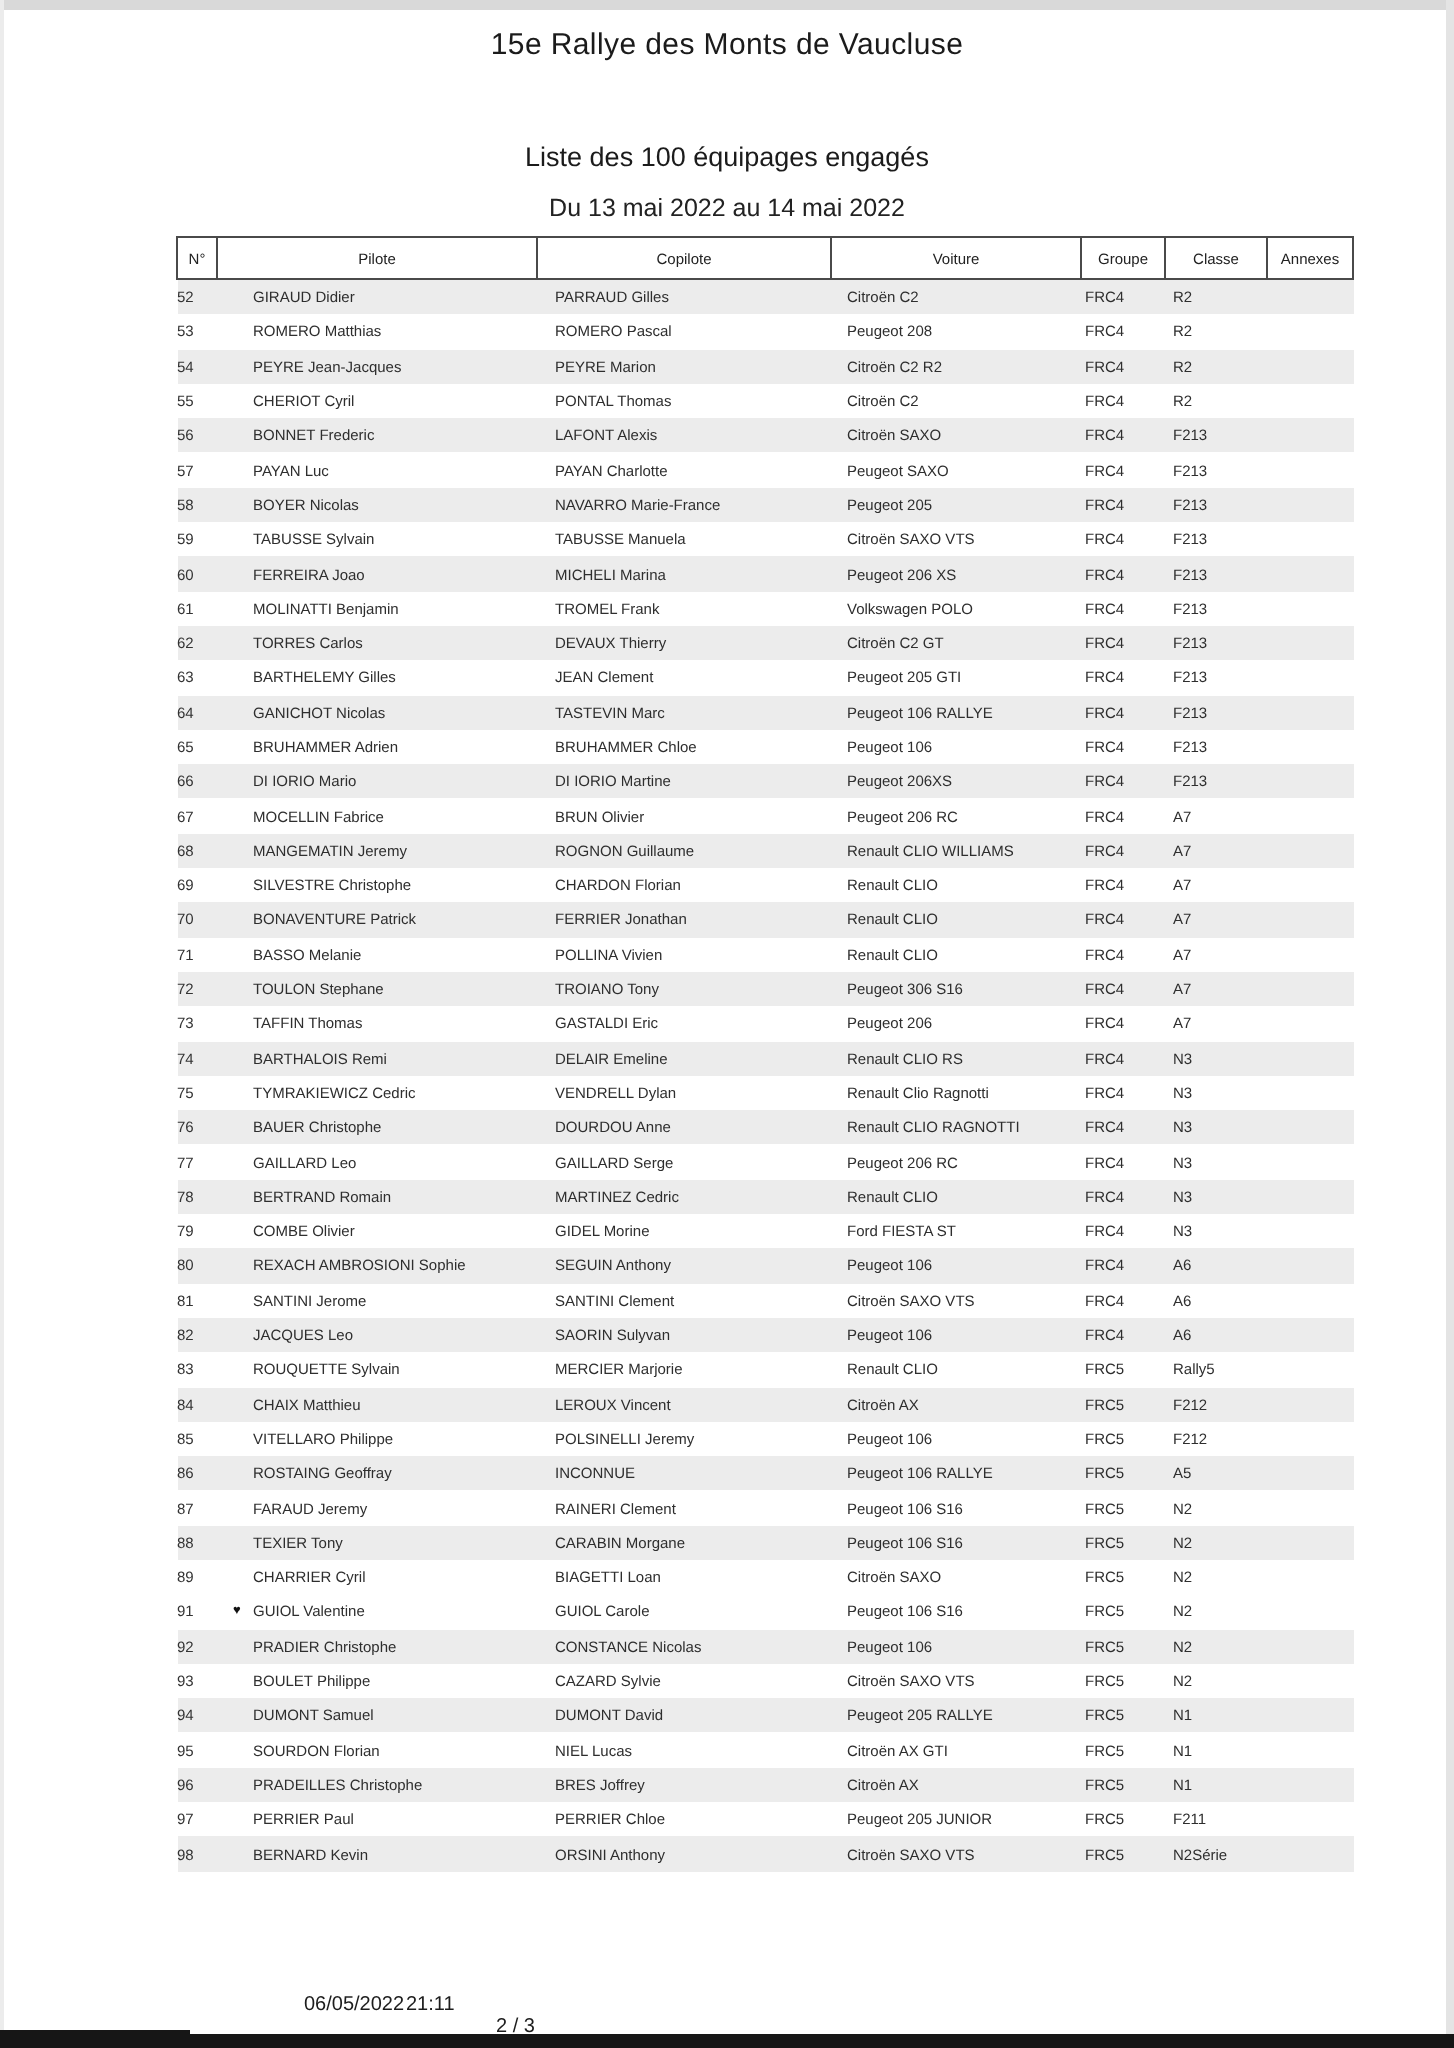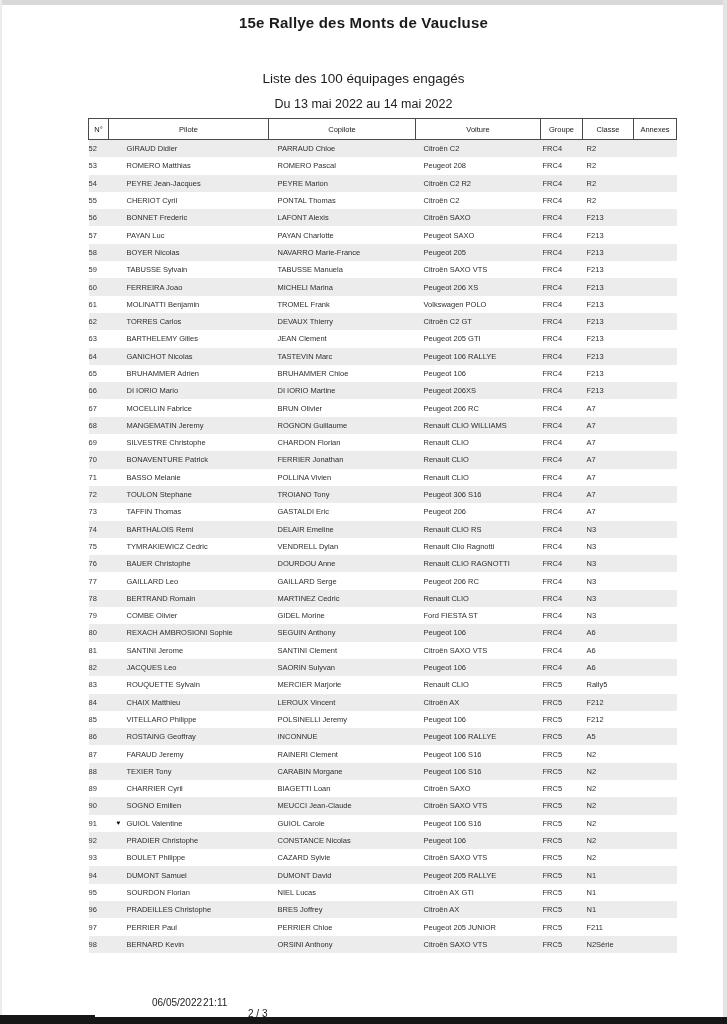--- a/index.html
+++ b/index.html
@@ -13,21 +13,21 @@
   }
   
   .scan-top { position: absolute; top: 0; left: 0; right: 0; height: 5px; background: #d9d9d9; }
   .scan-left { position: absolute; top: 0; left: 0; bottom: 0; width: 2px; background: #ececec; }
   .scan-right { position: absolute; top: 0; right: 0; bottom: 0; width: 4px; background: #e4e4e4; }
   .scan-bottom { position: absolute; bottom: 0; left: 0; right: 0; height: 7px; background: #161616; }
   .scan-bottom-left { position: absolute; bottom: 0; left: 0; width: 95px; height: 9px; background: #161616; }
 
   .page-title {
     position: absolute; top: 14px; left: 0; width: 100%;
-    text-align: center; font-size: 15px; font-weight: bold; color: #1b1b1b;
+    text-align: center; font-size: 15px; font-weight: normal; color: #1b1b1b;
     letter-spacing: 0.2px;
   }
   .page-subtitle {
     position: absolute; top: 71px; left: 0; width: 100%;
     text-align: center; font-size: 13.5px; font-weight: normal; color: #1b1b1b;
   }
   .page-dates {
     position: absolute; top: 97px; left: 0; width: 100%;
     text-align: center; font-size: 12.5px; font-weight: normal; color: #222;
   }
@@ -109,21 +109,21 @@
         <th>Voiture</th>
         <th>Groupe</th>
         <th>Classe</th>
         <th>Annexes</th>
       </tr>
     </thead>
     <tbody>
         <tr class="even">
     <td class="c-num">52</td>
     <td class="c-pilote"><span class="marker"></span><span class="c-pilote-name">GIRAUD Didier</span></td>
-    <td class="c-copilote">PARRAUD Chloe</td>
+    <td class="c-copilote">PARRAUD Gilles</td>
     <td class="c-voiture">Citroën C2</td>
     <td class="c-groupe">FRC4</td>
     <td class="c-classe">R2</td>
     <td class="c-annexes"></td>
   </tr>
         <tr>
     <td class="c-num">53</td>
     <td class="c-pilote"><span class="marker"></span><span class="c-pilote-name">ROMERO Matthias</span></td>
     <td class="c-copilote">ROMERO Pascal</td>
     <td class="c-voiture">Peugeot 208</td>
@@ -444,29 +444,20 @@
     <td class="c-voiture">Peugeot 106 S16</td>
     <td class="c-groupe">FRC5</td>
     <td class="c-classe">N2</td>
     <td class="c-annexes"></td>
   </tr>
         <tr>
     <td class="c-num">89</td>
     <td class="c-pilote"><span class="marker"></span><span class="c-pilote-name">CHARRIER Cyril</span></td>
     <td class="c-copilote">BIAGETTI Loan</td>
     <td class="c-voiture">Citroën SAXO</td>
-    <td class="c-groupe">FRC5</td>
-    <td class="c-classe">N2</td>
-    <td class="c-annexes"></td>
-  </tr>
-        <tr class="even">
-    <td class="c-num">90</td>
-    <td class="c-pilote"><span class="marker"></span><span class="c-pilote-name">SOGNO Emilien</span></td>
-    <td class="c-copilote">MEUCCI Jean-Claude</td>
-    <td class="c-voiture">Citroën SAXO VTS</td>
     <td class="c-groupe">FRC5</td>
     <td class="c-classe">N2</td>
     <td class="c-annexes"></td>
   </tr>
         <tr>
     <td class="c-num">91</td>
     <td class="c-pilote"><span class="marker">♥</span><span class="c-pilote-name">GUIOL Valentine</span></td>
     <td class="c-copilote">GUIOL Carole</td>
     <td class="c-voiture">Peugeot 106 S16</td>
     <td class="c-groupe">FRC5</td>

